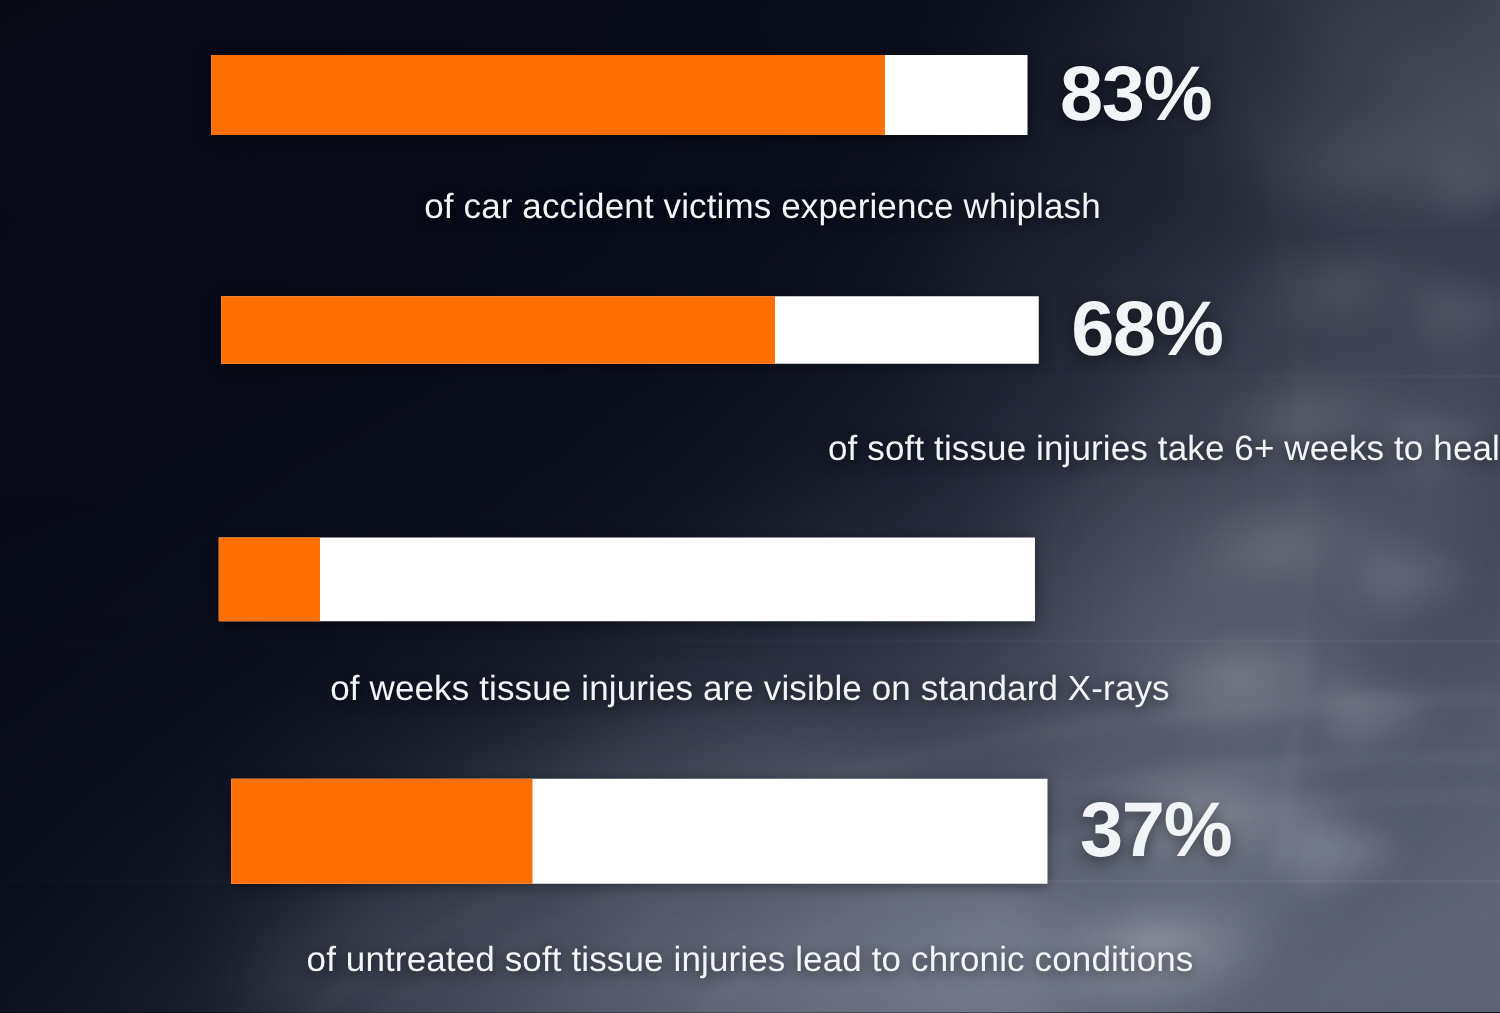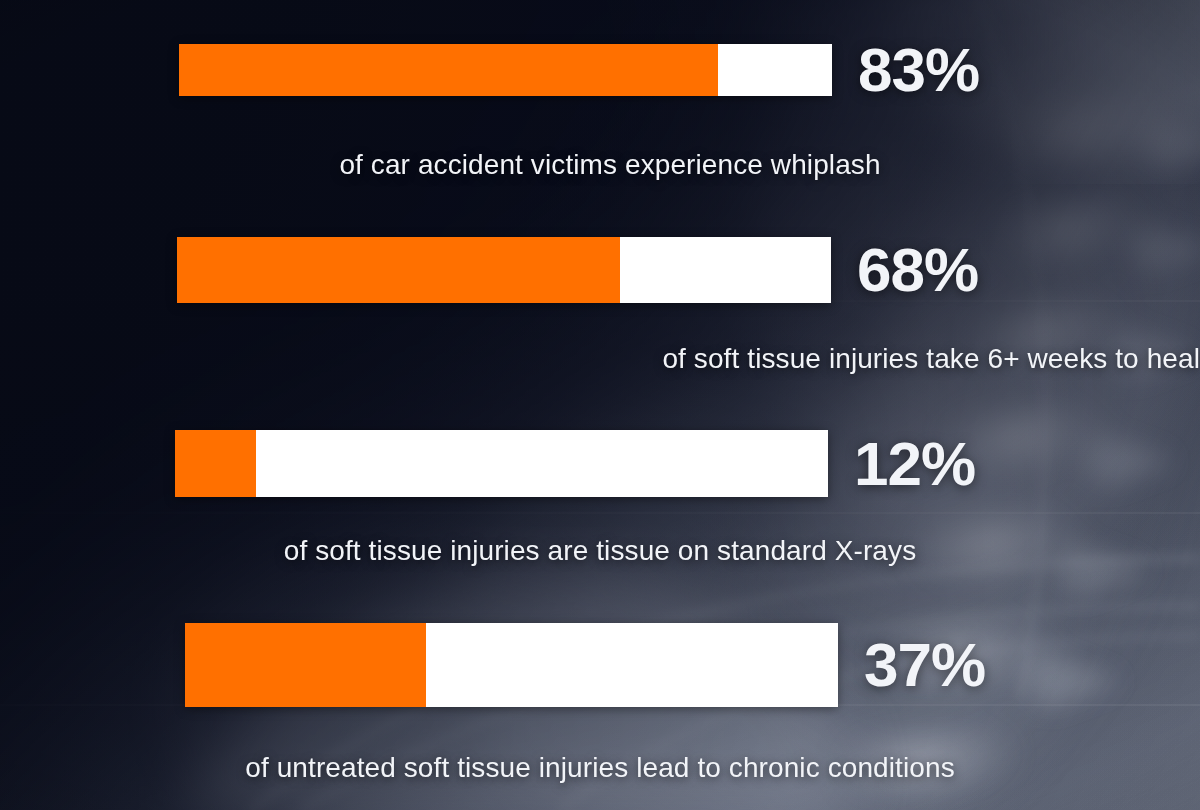--- a/index.html
+++ b/index.html
@@ -78,25 +78,25 @@
     text-align:center;
     font-size:28px;
     font-weight:normal;
     color:#f2f4f8;
     letter-spacing:0.1px;
     white-space:nowrap;
     text-shadow:0 2px 10px rgba(0,0,0,0.62);
   }
 
   
-  #row-1 .bar-line { left:169px; top:44px;  height:52px;margin-left:10px; }
+  #row-1 .bar-line { left:169px; top:44px;  height:64px; }
   #row-1 .bar-track{ width:653px; }
   #row-1 .caption  { top:149px;padding-left:20px; }
 
-  #row-2 .bar-line { left:177px; top:237px; height:66px; }
+  #row-2 .bar-line { left:177px; top:237px; height:54px; }
   #row-2 .bar-track{ width:654px; }
   #row-2 .caption  { top:343px;text-align:right; }
 
   #row-3 .bar-line { left:175px; top:430px; height:67px; }
   #row-3 .bar-track{ width:653px; }
   #row-3 .caption  { top:535px; }
 
   #row-4 .bar-line { left:185px; top:623px; height:84px; }
   #row-4 .bar-track{ width:653px; }
   #row-4 .caption  { top:752px;text-align:center; }
@@ -228,23 +228,22 @@
         <div class="pct-label" style="color: rgb(242, 244, 248);">68%</div>
       </div>
       <div class="caption" style="color: rgb(242, 244, 248);">of soft tissue injuries take 6+ weeks to heal</div>
     </div>
 
     <div class="stat-row" id="row-3">
       <div class="bar-line">
         <div class="bar-track" style="background: rgb(255, 255, 255);">
           <div class="bar-fill" style="width: 12.4%; background: rgb(255, 112, 0);"></div>
         </div>
-        <div class="pct-label" style="color: rgb(242, 244, 248);">12%</div>
-      </div>
-      <div class="caption" style="color: rgb(242, 244, 248);">of soft tissue injuries are tissue on standard X-rays</div>
+      </div>
+      <div class="caption" style="color: rgb(242, 244, 248);">of weeks tissue injuries are visible on standard X-rays</div>
     </div>
 
     <div class="stat-row" id="row-4">
       <div class="bar-line">
         <div class="bar-track" style="background: rgb(255, 255, 255);">
           <div class="bar-fill" style="width: 36.9%; background: rgb(255, 112, 0);"></div>
         </div>
         <div class="pct-label" style="color: rgb(242, 244, 248);">37%</div>
       </div>
       <div class="caption" style="color: rgb(242, 244, 248);">of untreated soft tissue injuries lead to chronic conditions</div>

